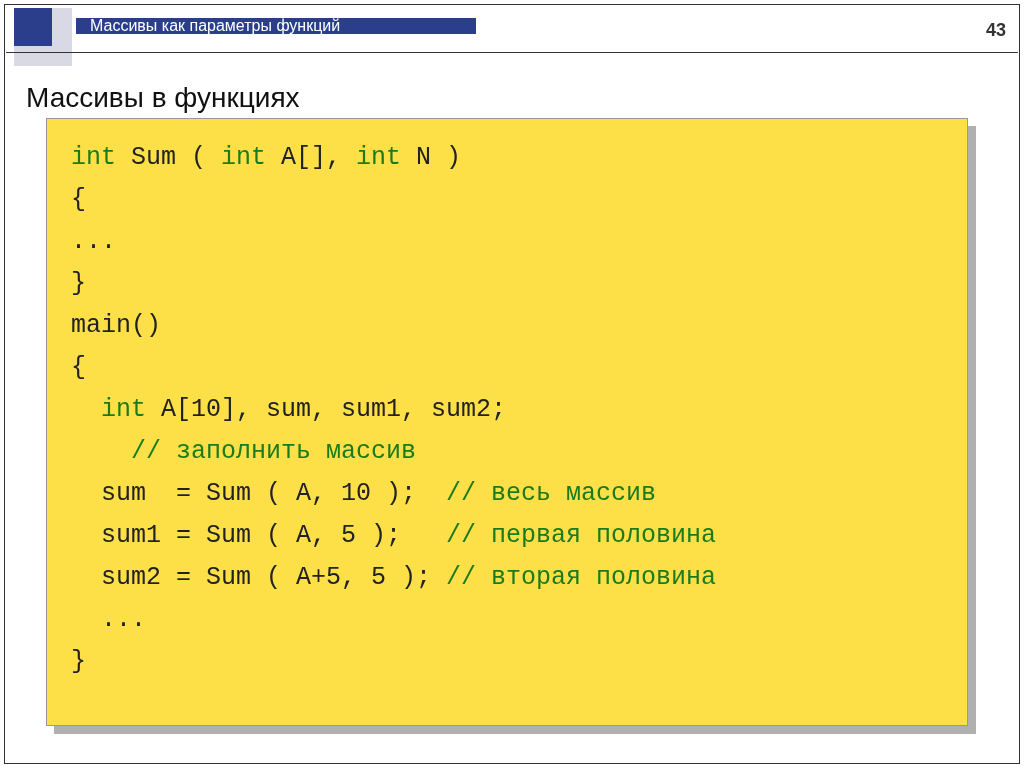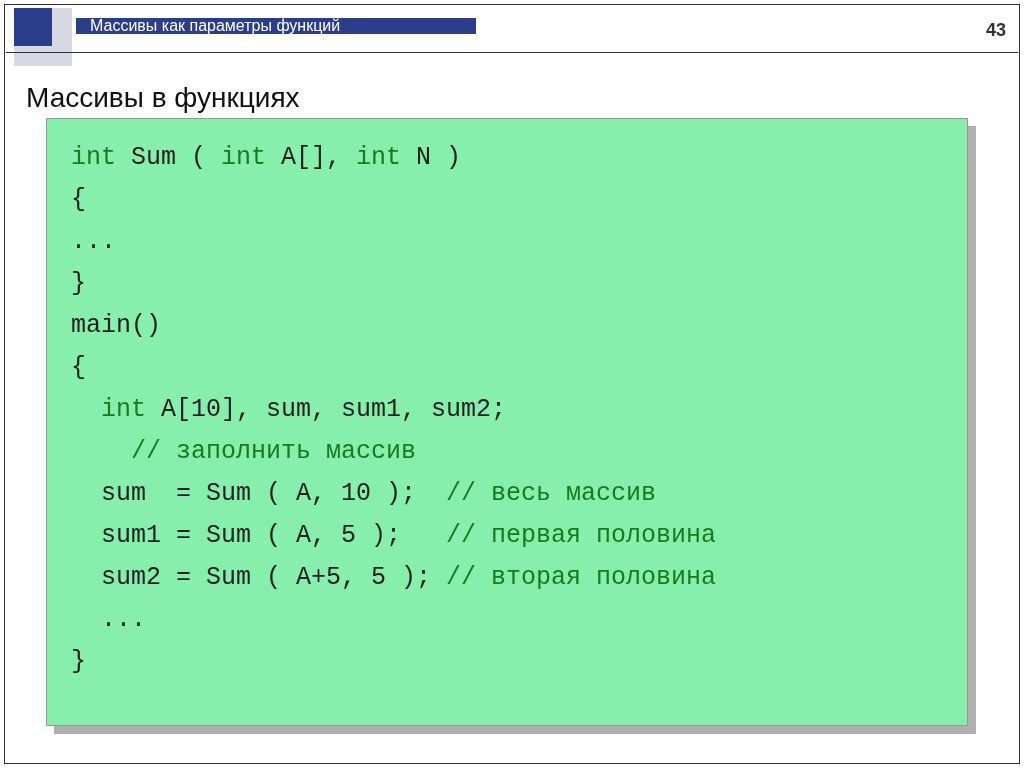--- a/index.html
+++ b/index.html
@@ -84,21 +84,21 @@
       width: 922px;
       height: 608px;
       background: #b0b0b0;
     }
     .code-block {
       position: absolute;
       top: 118px;
       left: 46px;
       width: 922px;
       height: 608px;
-      background: #86efac;
+      background: #fde047;
       border: 1px solid #999;
       padding: 18px 24px;
       font-family: "Courier New", Courier, monospace;
       font-size: 25px;
       line-height: 1.68;
       color: #222;
       white-space: pre;
     }
     .kw { color: #1b7a1b; }
     .cm { color: #1b7a1b; }

